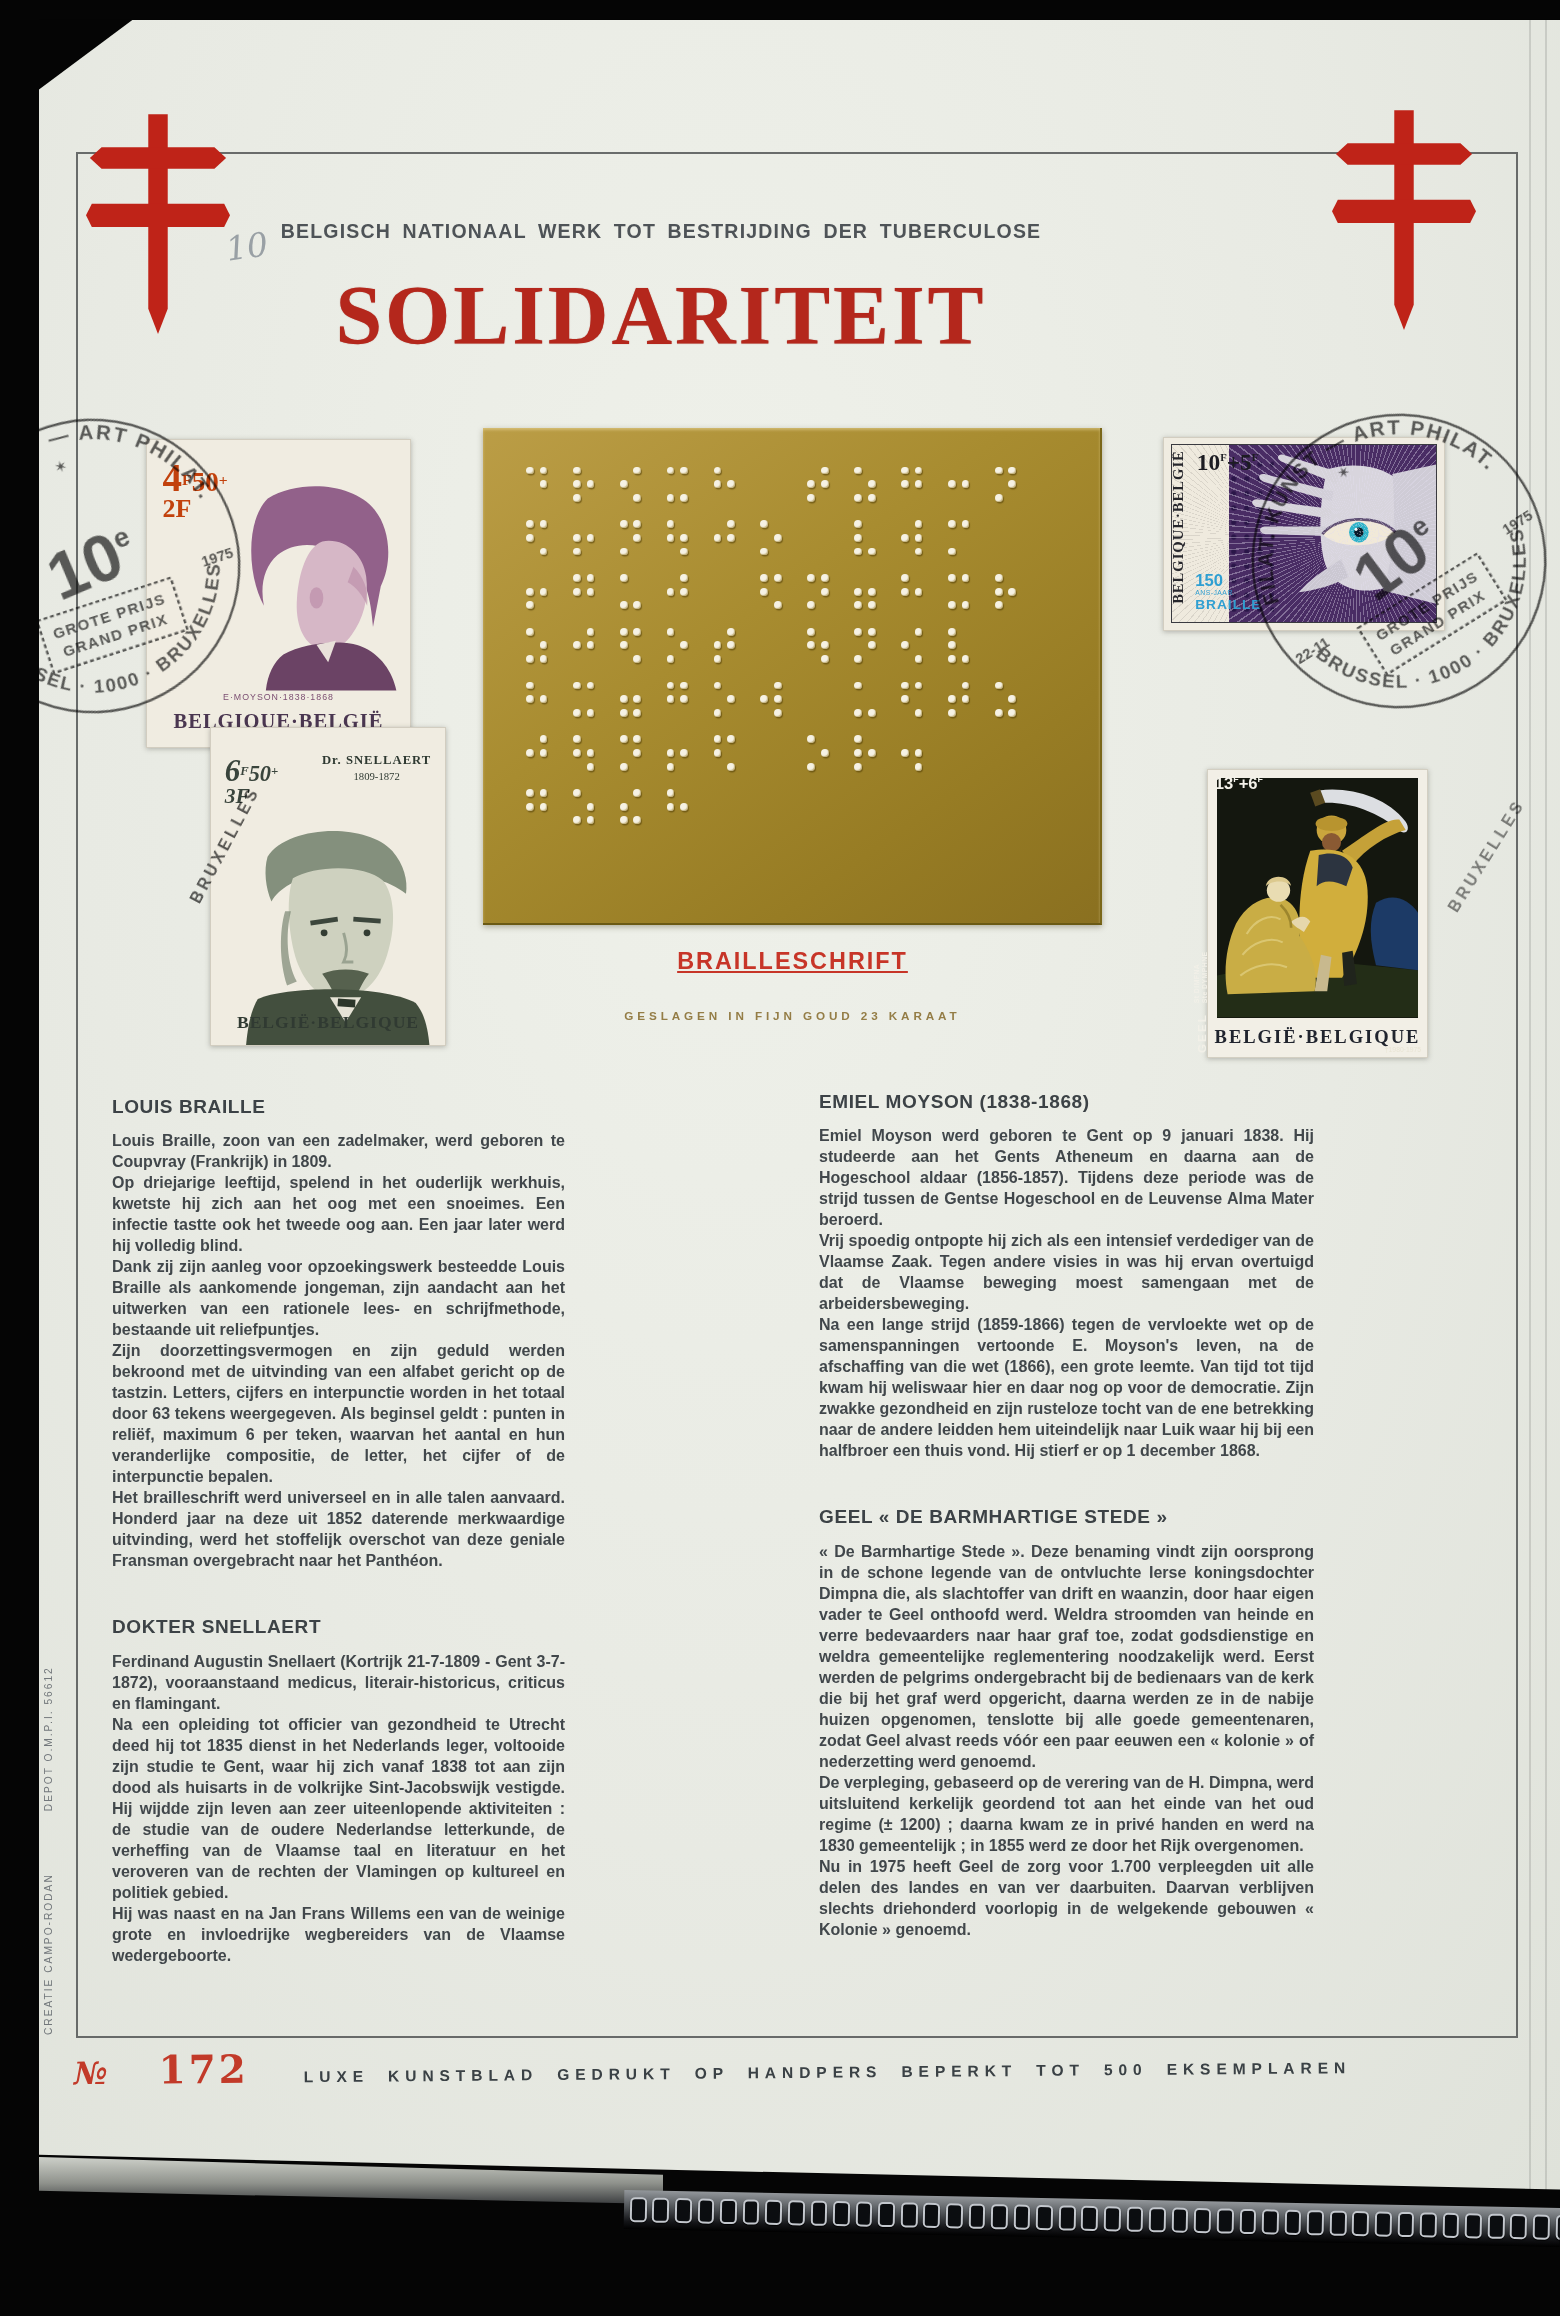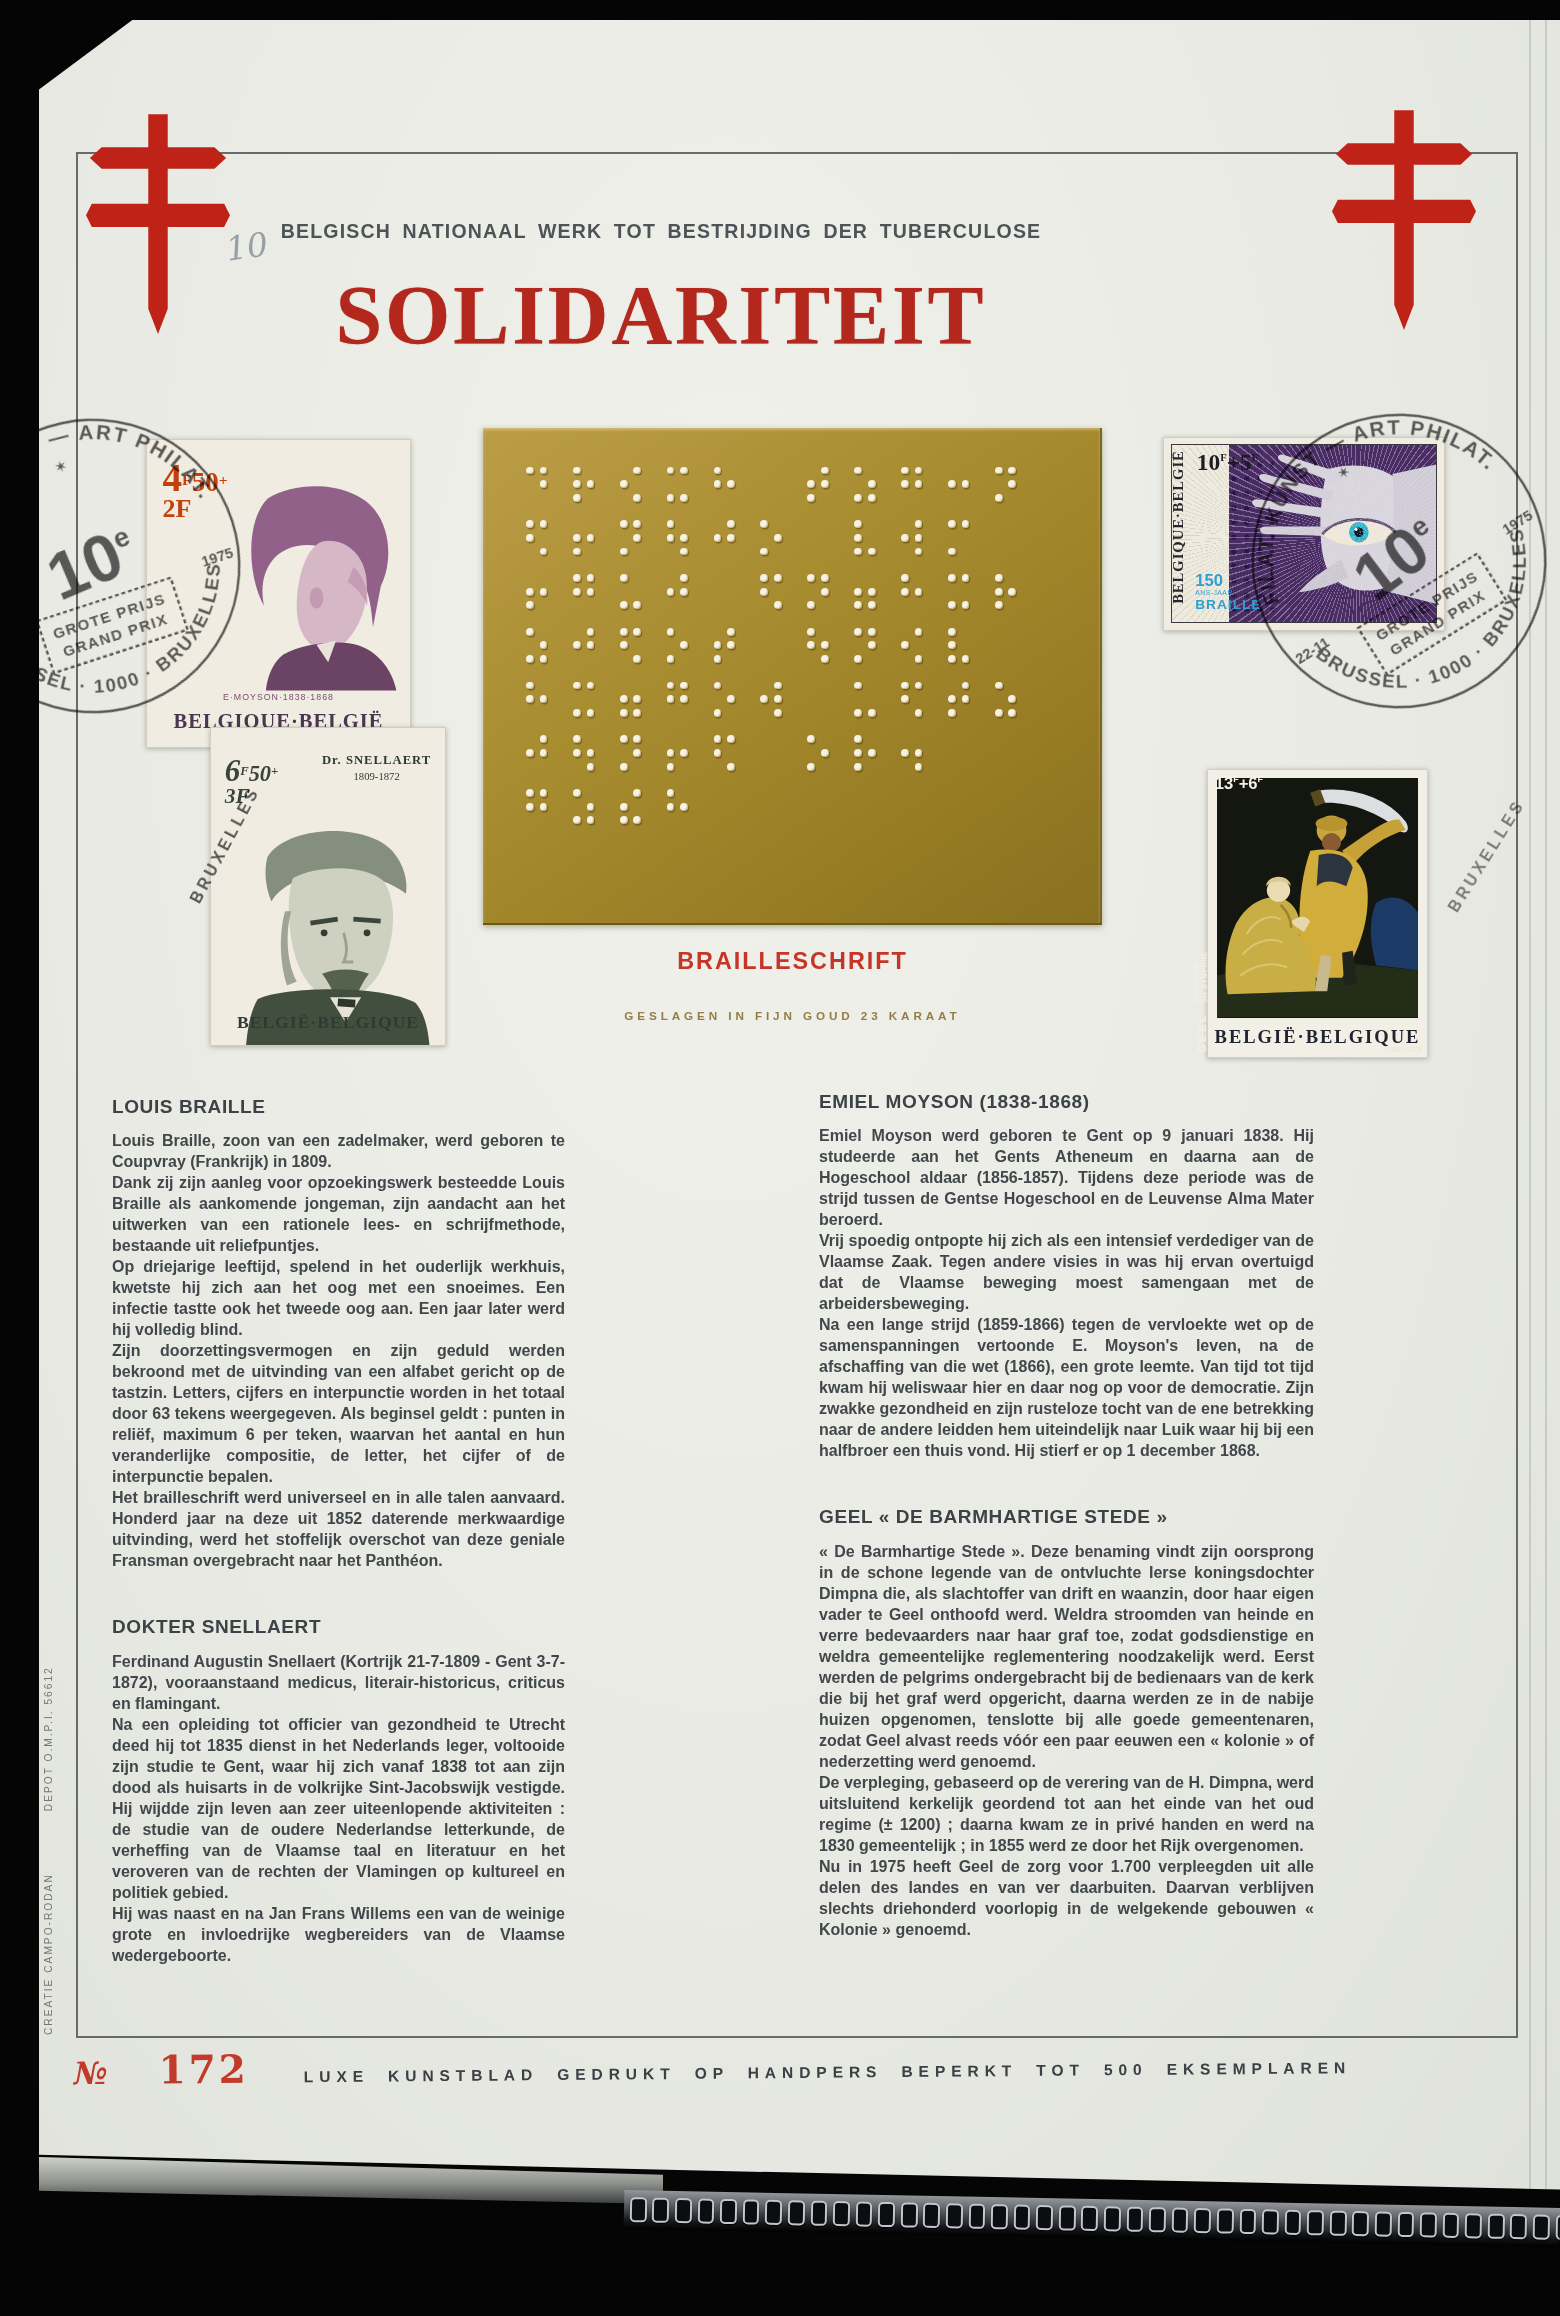--- a/index.html
+++ b/index.html
@@ -102,21 +102,21 @@
     border-bottom:2.9px solid #6b5a14;border-right:2px solid #7a6719;
     box-shadow:inset 0 2px 2.9px rgba(255,240,190,.4), 0 2px 5.9px rgba(60,50,10,.35);
     padding:39px 0 0 43px;box-sizing:border-box;}
   .braille-row{display:flex;margin-bottom:17.6px;}
   .braille-cell{display:grid;grid-template-columns:repeat(2,8.8px);grid-auto-rows:8.8px;gap:4.9px;
     margin-right:24.4px;}
   .bdot{width:7.8px;height:7.8px;border-radius:50%;}
   .bdot.on{background:#f6f2e4;
     box-shadow:1px 1.5px 1px rgba(80,60,5,.55), inset -1px -1px 1px rgba(150,120,30,.5);}
   .gold-caption{position:absolute;left:444px;top:928px;width:619px;text-align:center;
-    font-size:23.4px;font-weight:bold;letter-spacing:2px;color:#c73528;}
+    font-size:23.4px;font-weight:bold;letter-spacing:2px;color:#c73528;text-decoration:underline;}
   .gold-note{position:absolute;left:444px;top:989px;width:619px;text-align:center;
     font-size:11.7px;font-weight:600;letter-spacing:3.9px;color:#947d46;}
 
   
   .postmark{position:absolute;width:312px;height:312px;filter:blur(0.4px);opacity:.85;
     mix-blend-mode:multiply;z-index:8;}
   #postmark-left{left:-102px;top:390px;transform:rotate(-18deg);}
   #postmark-right{left:1204px;top:385px;transform:rotate(-32deg);}
   .cancel-frag{position:absolute;font-size:15.6px;font-weight:bold;letter-spacing:3.9px;
     color:rgba(25,25,25,.72);z-index:8;mix-blend-mode:multiply;filter:blur(0.3px);white-space:nowrap;}
@@ -894,22 +894,22 @@
       </svg>
     </div>
 
     <div class="cancel-frag" id="frag-left">BRUXELLES</div>
     <div class="cancel-frag" id="frag-right">BRUXELLES</div>
 
     <div class="col" id="col-left">
         <section class="txt-section">
           <h3 class="sec-heading">LOUIS BRAILLE</h3>
           <p class="sec-par">Louis Braille, zoon van een zadelmaker, werd geboren te Coupvray (Frankrijk) in 1809.</p>
+          <p class="sec-par">Op driejarige leeftijd, spelend in het ouderlijk werkhuis, kwetste hij zich aan het oog met een snoeimes. Een infectie tastte ook het tweede oog aan. Een jaar later werd hij volledig blind.</p>
           <p class="sec-par">Dank zij zijn aanleg voor opzoekingswerk besteedde Louis Braille als aankomende jongeman, zijn aandacht aan het uitwerken van een rationele lees- en schrijfmethode, bestaande uit reliefpuntjes.</p>
-          <p class="sec-par">Op driejarige leeftijd, spelend in het ouderlijk werkhuis, kwetste hij zich aan het oog met een snoeimes. Een infectie tastte ook het tweede oog aan. Een jaar later werd hij volledig blind.</p>
           <p class="sec-par">Zijn doorzettingsvermogen en zijn geduld werden bekroond met de uitvinding van een alfabet gericht op de tastzin. Letters, cijfers en interpunctie worden in het totaal door 63 tekens weergegeven. Als beginsel geldt : punten in reliëf, maximum 6 per teken, waarvan het aantal en hun veranderlijke compositie, de letter, het cijfer of de interpunctie bepalen.</p>
           <p class="sec-par">Het brailleschrift werd universeel en in alle talen aanvaard. Honderd jaar na deze uit 1852 daterende merkwaardige uitvinding, werd het stoffelijk overschot van deze geniale Fransman overgebracht naar het Panthéon.</p>
         </section>
         <section class="txt-section">
           <h3 class="sec-heading">DOKTER  SNELLAERT</h3>
           <p class="sec-par">Ferdinand Augustin Snellaert (Kortrijk 21-7-1809 - Gent 3-7-1872), vooraanstaand medicus, literair-historicus, criticus en flamingant.</p>
           <p class="sec-par">Na een opleiding tot officier van gezondheid te Utrecht deed hij tot 1835 dienst in het Nederlands leger, voltooide zijn studie te Gent, waar hij zich vanaf 1838 tot aan zijn dood als huisarts in de volkrijke Sint-Jacobswijk vestigde. Hij wijdde zijn leven aan zeer uiteenlopende aktiviteiten : de studie van de oudere Nederlandse letterkunde, de verheffing van de Vlaamse taal en literatuur en het veroveren van de rechten der Vlamingen op kultureel en politiek gebied.</p>
           <p class="sec-par">Hij was naast en na Jan Frans Willems een van de weinige grote en invloedrijke wegbereiders van de Vlaamse wedergeboorte.</p>
         </section>
       </div>

